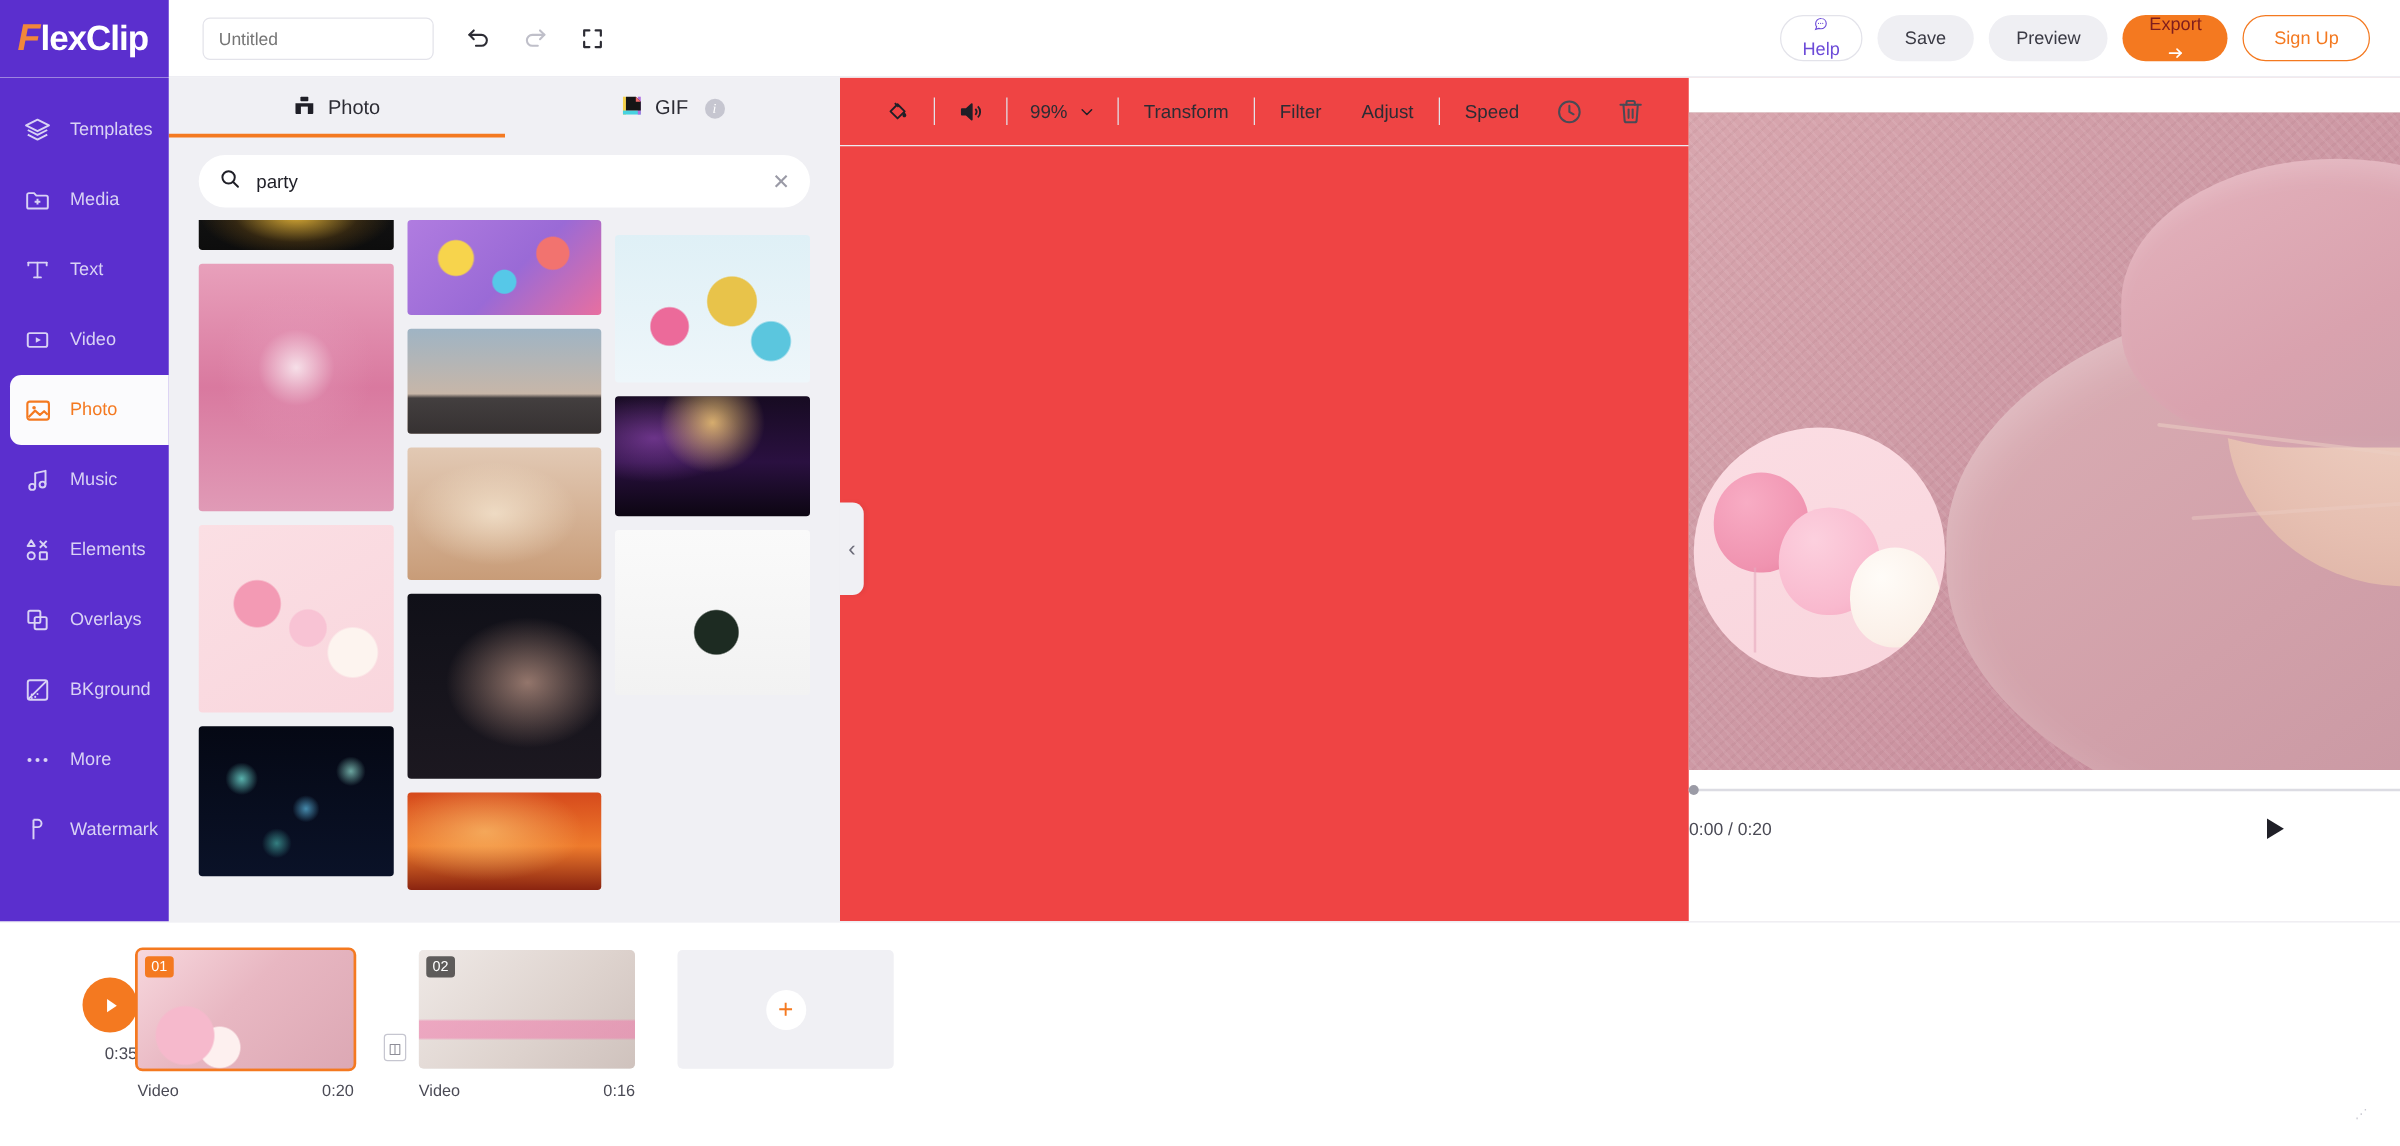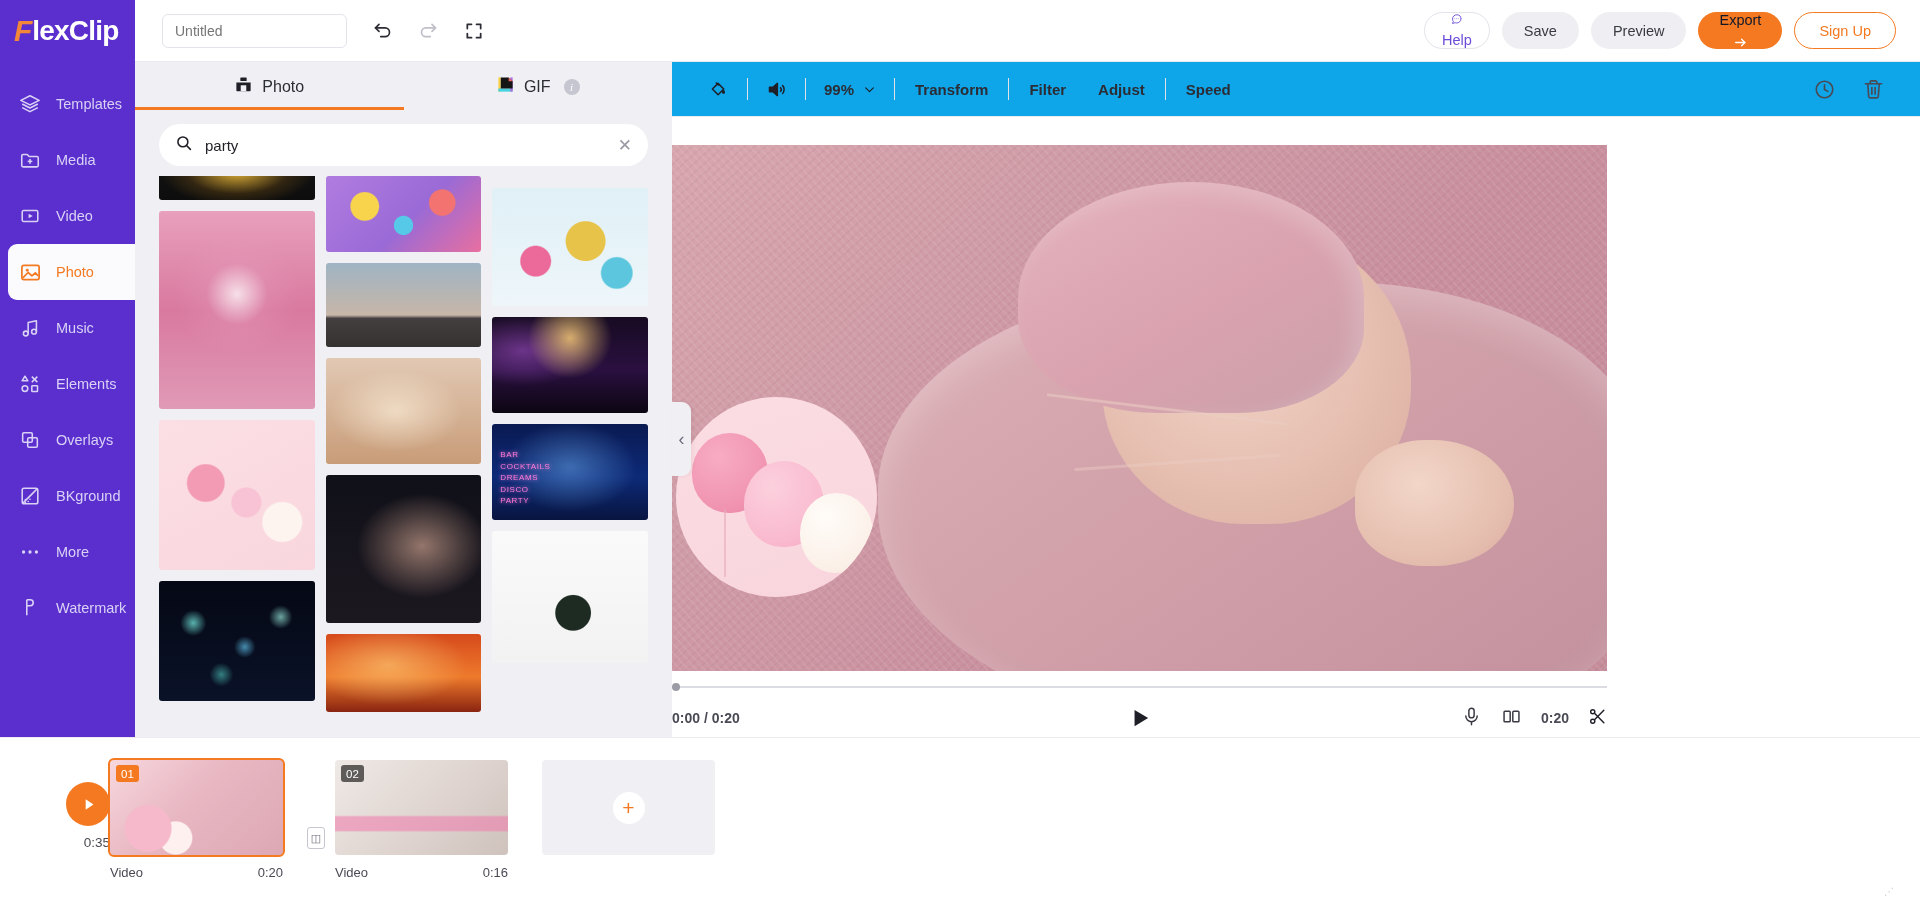--- a/index.html
+++ b/index.html
@@ -25,21 +25,21 @@
   .topbar-icons { display: flex; align-items: center; gap: 20px; margin-left: 22px; }
   .ticon { width: 26px; height: 26px; display: flex; align-items: center; justify-content: center;
            cursor: pointer; }
   .spacer { flex: 1; }
   .topbar-right { display: flex; align-items: center; gap: 12px; padding-right: 24px; }
   .btn { height: 37px; border-radius: 19px; display: flex; align-items: center;
          justify-content: center; font-size: 14.5px; cursor: pointer; white-space: nowrap;
          border: none; font-family: "Liberation Sans", sans-serif; flex-direction: column; }
   .btn-help { border: 1px solid #e3e3ea; background: #fff; color: #6c4bd8; padding: 0 17px; gap: 7px; }
   .btn-grey { background: #efeff3; color: #3a3a44; padding: 0 22px; }
-  .btn-export { background: #f47920; color: #0f172a; padding: 0 21px; gap: 8px; font-weight: 500; }
+  .btn-export { background: #f47920; color: #7f1d1d; padding: 0 21px; gap: 8px; font-weight: 500; }
   .btn-signup { border: 1px solid #f47920; background: #fff; color: #f47920; padding: 0 24px; }
 
   
   .body { flex: 1; display: flex; min-height: 0; position: relative; }
 
   
   .sidebar { width: 135px; background: #5b2fce; flex: 0 0 135px; padding-top: 14px;
              display: flex; flex-direction: column; position: relative; z-index: 20; }
   .side-item { height: 56px; display: flex; align-items: center; padding-left: 18px;
                gap: 14px; cursor: pointer; position: relative; }
@@ -77,21 +77,21 @@
   .thumb { width: 100%; border-radius: 3px; overflow: hidden; position: relative;
            background: #ddd; cursor: pointer; }
 
   
   .collapse { position: absolute; right: -19px; top: 340px; width: 19px; height: 74px;
               background: #f0f0f4; border-radius: 0 9px 9px 0; display: flex;
               align-items: center; justify-content: center; cursor: pointer; z-index: 15;
               box-shadow: 2px 0 4px rgba(0,0,0,.05); }
 
   
-  .stage { flex: 1; display: flex; flex-direction: column; background: #0ea5e9; min-width: 0; font-weight: bold; }
+  .stage { flex: 1; display: flex; background: #ef4444; min-width: 0; }
   .stage-toolbar { height: 55px; border-bottom: 1px solid #ececf1; display: flex;
                    align-items: center; padding: 0 22px; gap: 0; }
   .tb-btn { height: 55px; display: flex; align-items: center; justify-content: center;
             padding: 0 16px; cursor: pointer; font-size: 15px; color: #2c2c34; gap: 7px; }
   .tb-sep { width: 1px; height: 22px; background: #e2e2e9; margin: 0 4px; }
   .stage-canvas { flex: 1; background: #fff; display: flex; flex-direction: column;
                   justify-content: flex-start; padding-top: 28px; }
   .preview { width: 935px; height: 526px; position: relative; overflow: hidden; background: #c9a3a3; }
   .scrub { width: 935px; height: 20px; display: flex; align-items: center; margin-top: 6px; }
   .scrub-line { width: 100%; height: 2px; background: #dcdce3; position: relative; }
@@ -217,20 +217,32 @@
           <svg width="22" height="22" viewBox="0 0 24 24" fill="none" stroke="#d9d2f5" stroke-width="1.7" stroke-linejoin="round">
             <path d="M3 7.5a1.5 1.5 0 0 1 1.5-1.5H9l2 2.2h8.5A1.5 1.5 0 0 1 21 9.7v8.3a1.5 1.5 0 0 1-1.5 1.5h-15A1.5 1.5 0 0 1 3 18z"></path>
             <line x1="12" y1="11" x2="12" y2="16"></line>
               <line x1="9.5" y1="13.5" x2="14.5" y2="13.5"></line>
           </svg>
           </span>
         <span class="slabel">Media</span>
       </div>
       <div class="side-item">
         <span class="side-ico">
+          <svg width="22" height="22" viewBox="0 0 24 24" fill="none" stroke="#d9d2f5" stroke-width="1.6" stroke-linecap="round">
+            <line x1="4" y1="5.5" x2="20" y2="5.5"></line>
+              <line x1="12" y1="5.5" x2="12" y2="18.5"></line>
+            <line x1="4" y1="5.5" x2="4" y2="8"></line>
+              <line x1="20" y1="5.5" x2="20" y2="8"></line>
+            <line x1="9" y1="18.5" x2="15" y2="18.5"></line>
+          </svg>
+          </span>
+        <span class="slabel">Text</span>
+      </div>
+      <div class="side-item">
+        <span class="side-ico">
           <svg width="22" height="22" viewBox="0 0 24 24" fill="none" stroke="#d9d2f5" stroke-width="1.7" stroke-linejoin="round">
             <rect x="3.5" y="6" width="17" height="12" rx="1.6"></rect>
               <polygon points="10.5 9.6 15 12 10.5 14.4" fill="#d9d2f5" stroke="none"></polygon>
           </svg>
           </span>
         <span class="slabel">Video</span>
       </div>
       <div class="side-item active">
         <span class="side-ico">
           <svg width="23" height="23" viewBox="0 0 24 24" fill="none" stroke="#f47920" stroke-width="1.8" stroke-linejoin="round">
@@ -374,30 +386,20 @@
           <div class="thumb" style="height: 78px; background: linear-gradient(rgb(214, 74, 28) 0%, rgb(238, 122, 44) 55%, rgb(138, 36, 16) 100%);">
               <div style="position: absolute; inset: 0px; background: radial-gradient(at 40% 40%, rgba(255, 215, 130, 0.55) 0%, transparent 60%);"></div>
             </div>
         </div>
         <div class="col c3">
           <div class="thumb" style="height: 118px; background: linear-gradient(rgb(223, 240, 246) 0%, rgb(238, 246, 250) 100%);">
               <div style="position: absolute; inset: 0px; background: radial-gradient(circle at 60% 45%, rgb(232, 195, 74) 0%, rgb(232, 195, 74) 17%, transparent 18%), radial-gradient(circle at 28% 62%, rgb(236, 106, 154) 0%, rgb(236, 106, 154) 11%, transparent 12%), radial-gradient(circle at 80% 72%, rgb(91, 198, 222) 0%, rgb(91, 198, 222) 10%, transparent 11%);"></div>
             </div>
           <div class="thumb" style="height: 96px; background: linear-gradient(rgb(23, 11, 34) 0%, rgb(42, 16, 64) 55%, rgb(12, 6, 18) 100%);">
               <div style="position: absolute; inset: 0px; background: radial-gradient(at 50% 22%, rgba(255, 210, 120, 0.8) 0%, transparent 38%), radial-gradient(at 20% 35%, rgba(180, 90, 220, 0.5) 0%, transparent 40%);"></div>
-            </div>
-          <div class="thumb" id="neon-thumb" style="height: 96px; background: linear-gradient(rgb(10, 26, 82) 0%, rgb(13, 42, 120) 55%, rgb(8, 21, 64) 100%);">
-              <div style="position: absolute; inset: 0px; background: radial-gradient(at 50% 45%, rgba(120, 190, 255, 0.45) 0%, transparent 60%);"></div>
-              <div style="position: absolute; left: 8px; top: 26%; color: rgb(255, 122, 217); font-size: 8px; line-height: 1.45; font-family: &quot;Liberation Sans&quot;, sans-serif; letter-spacing: 0.6px; text-shadow: rgb(255, 122, 217) 0px 0px 4px;">
-                <div>BAR</div>
-                <div>COCKTAILS</div>
-                <div>DREAMS</div>
-                <div>DISCO</div>
-                <div>PARTY</div>
-              </div>
             </div>
           <div class="thumb" style="height: 132px; background: linear-gradient(rgb(250, 250, 250) 0%, rgb(242, 242, 242) 100%);">
               <div style="position: absolute; inset: 0px; background: radial-gradient(circle at 52% 62%, rgb(29, 43, 34) 0%, rgb(29, 43, 34) 15%, transparent 16%);"></div>
             </div>
         </div>
       </div>
 
       <div class="collapse">
         <span style="color:#6b6b78;font-size:18px;line-height:1;">‹</span>
       </div>

